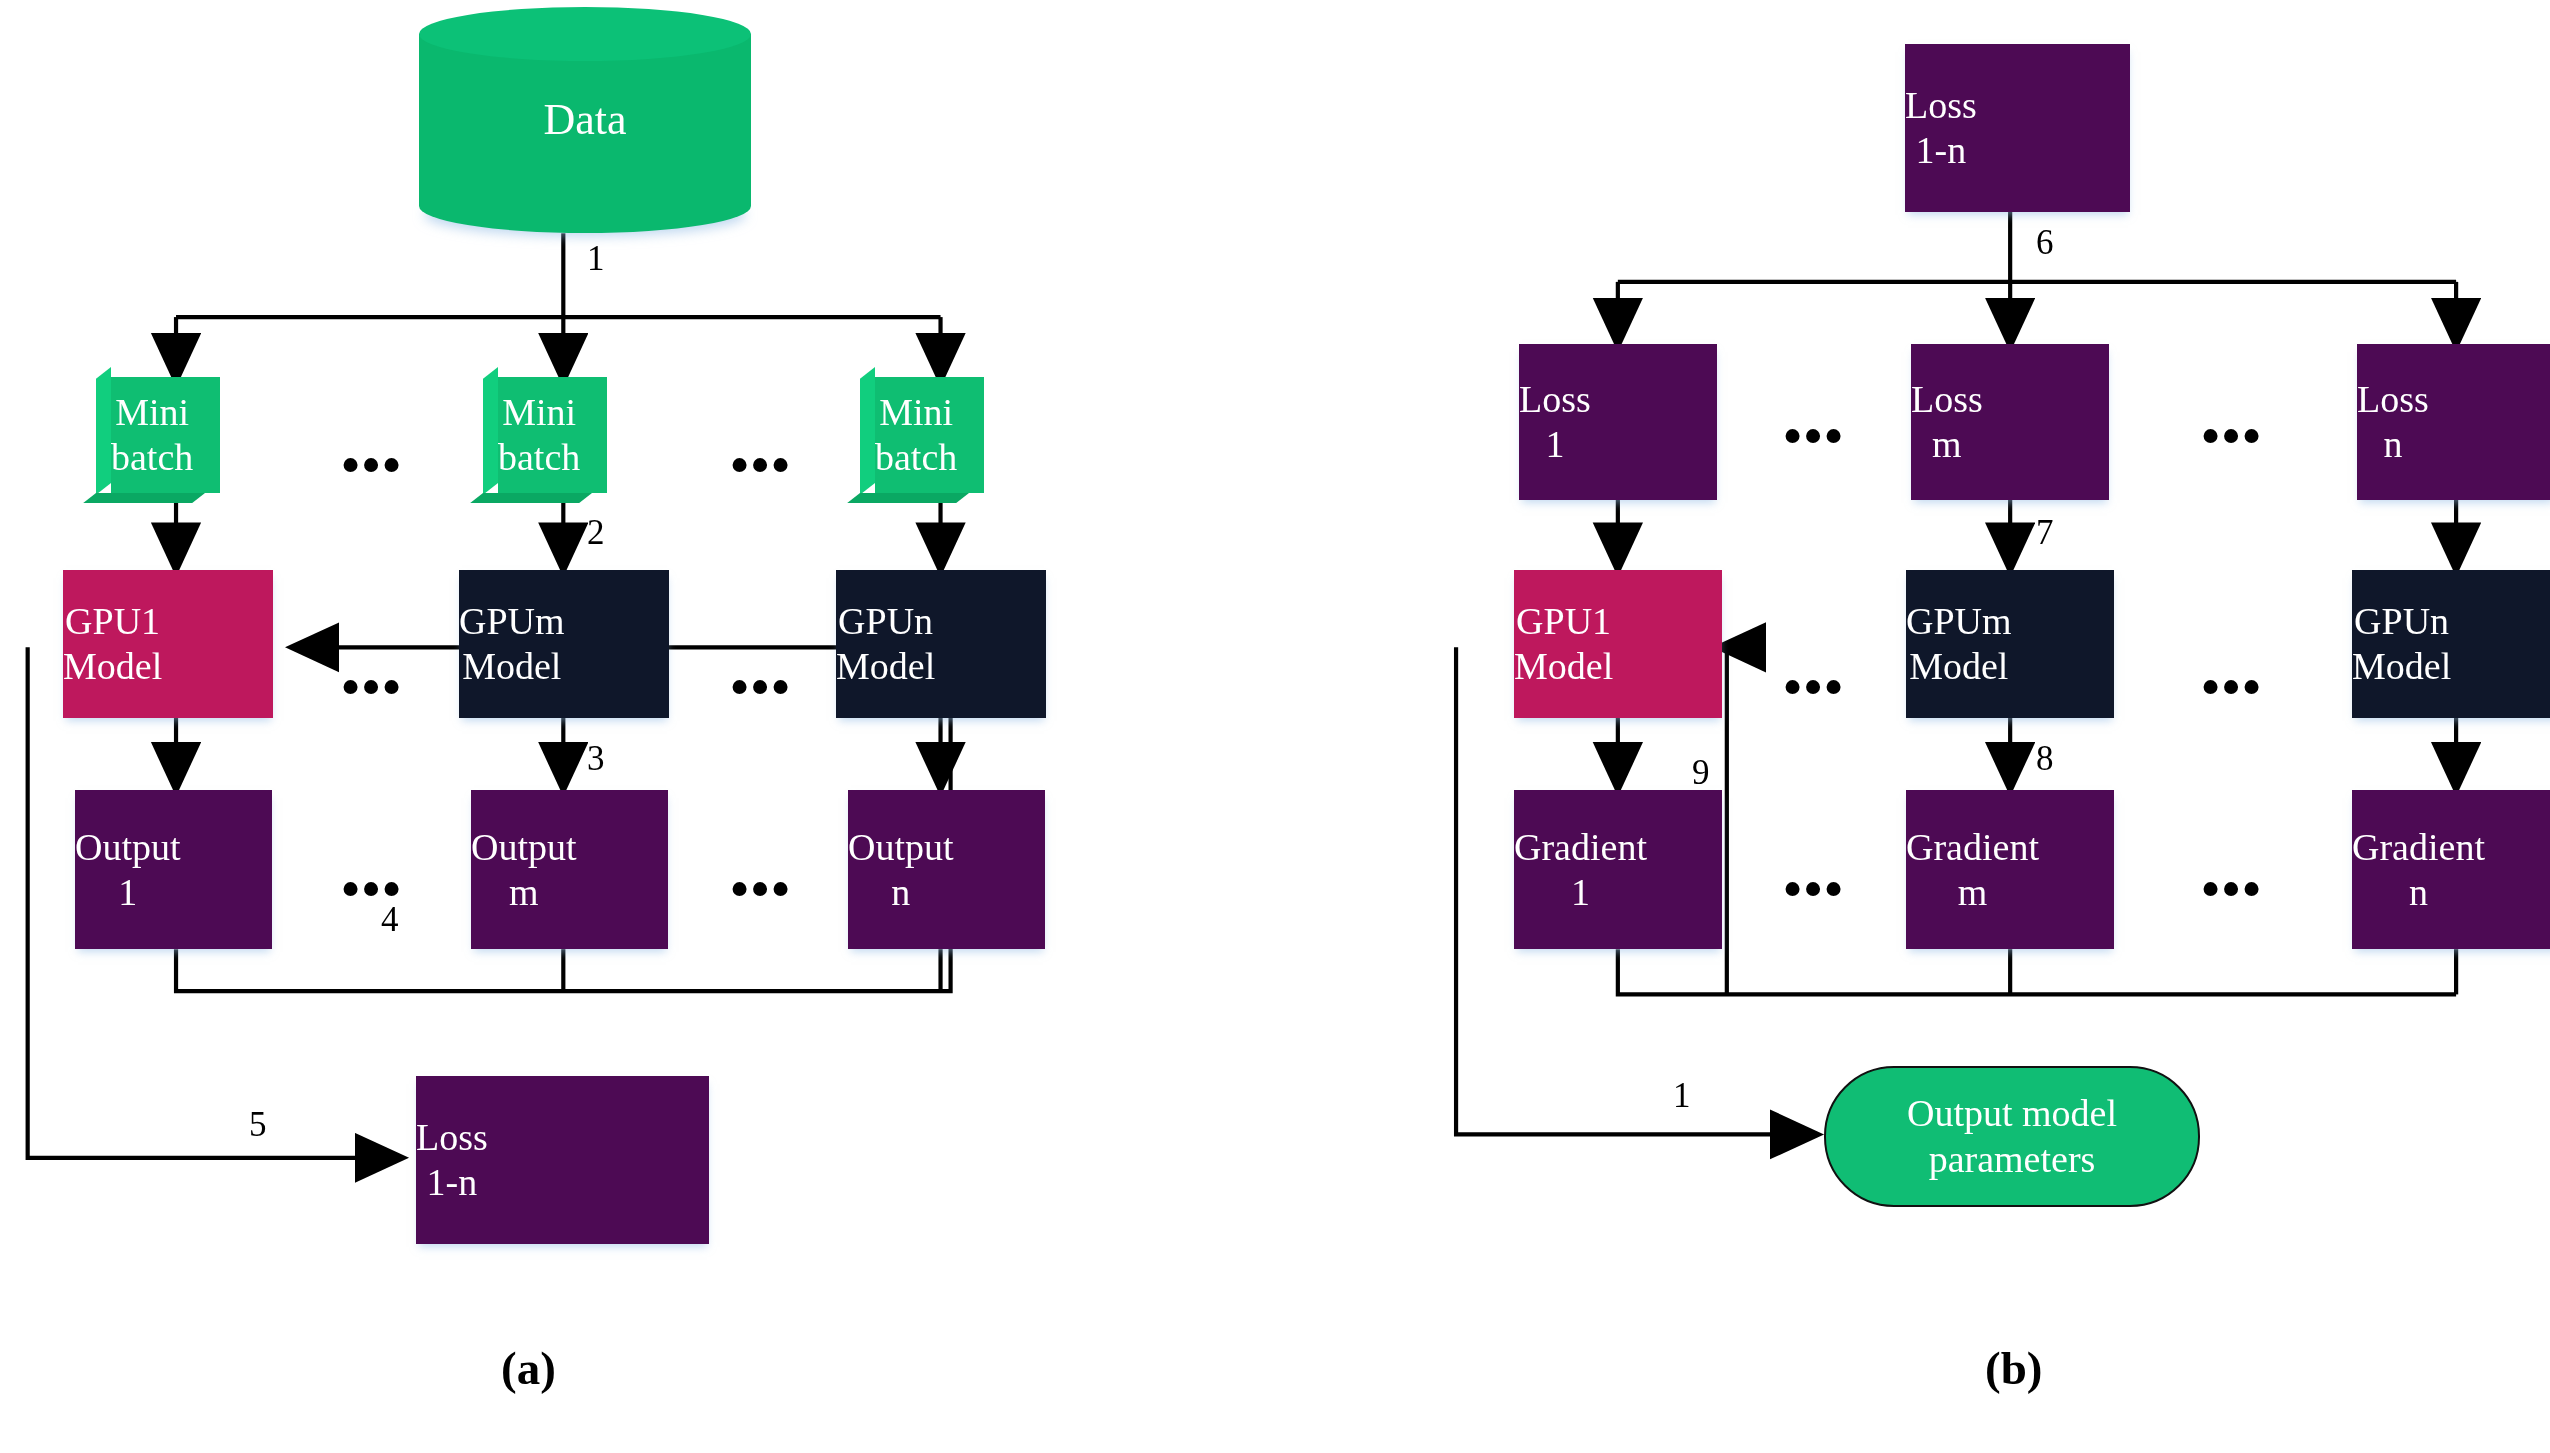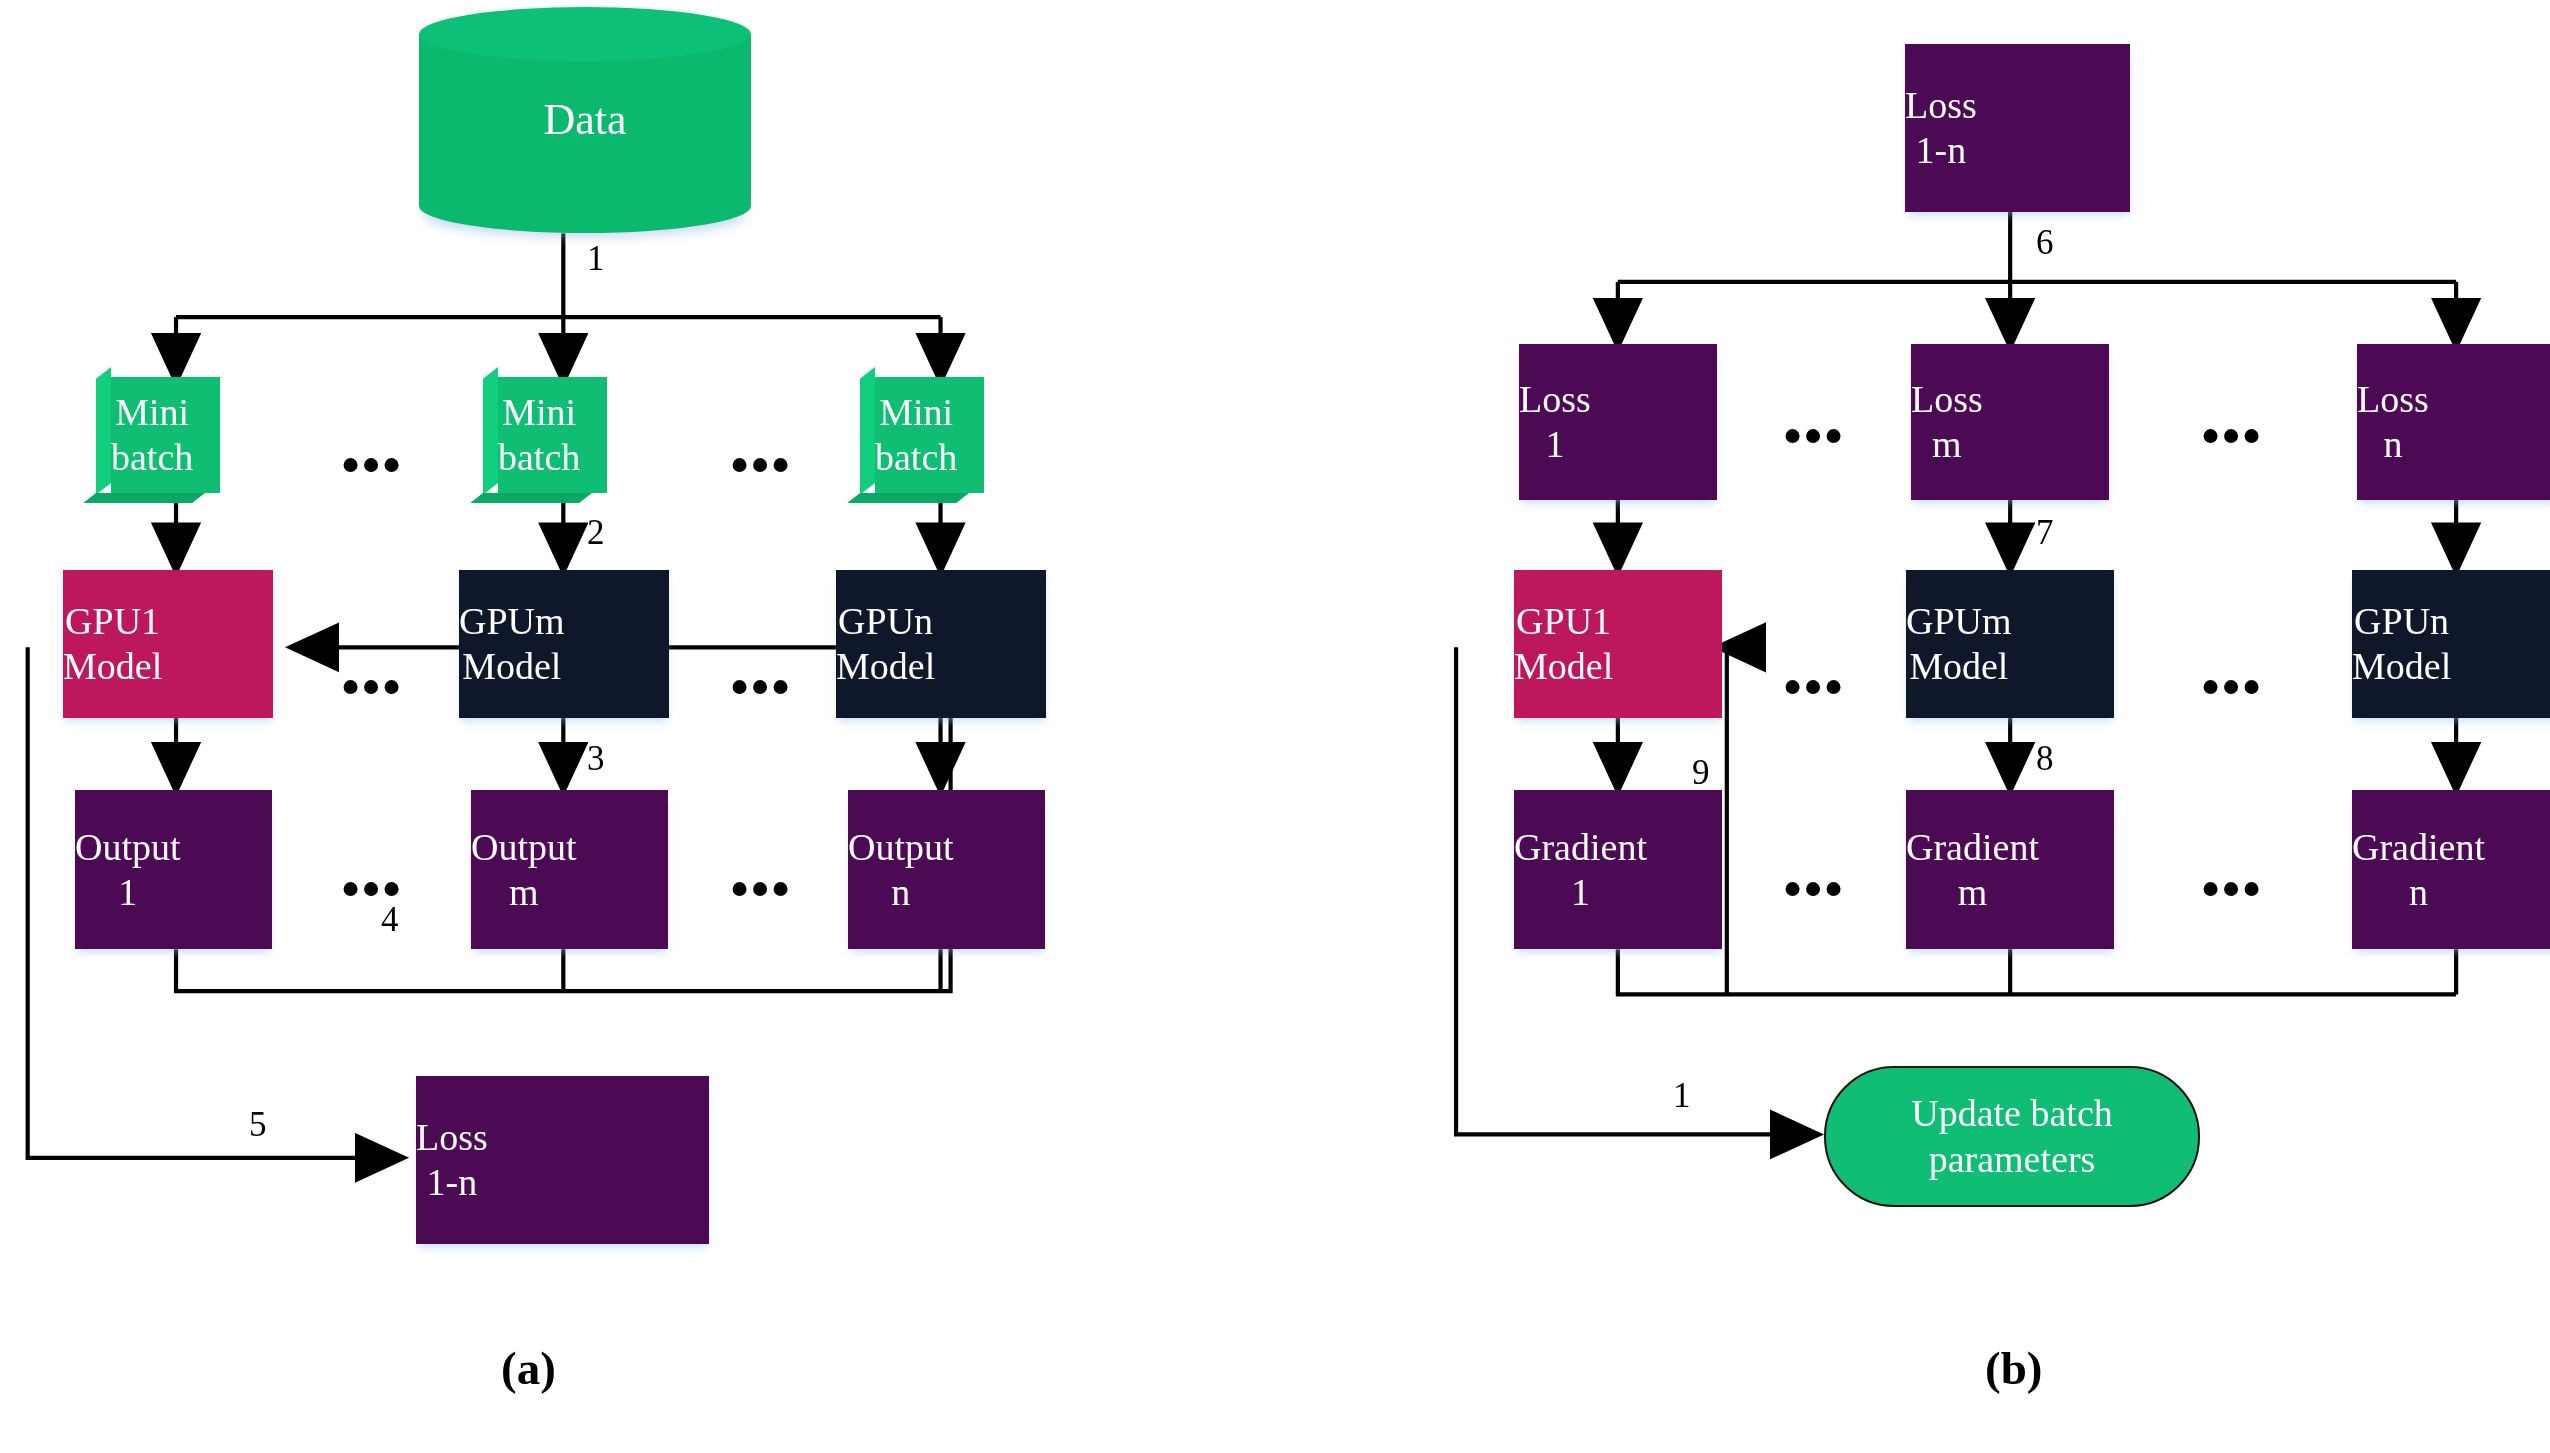--- a/index.html
+++ b/index.html
@@ -201,21 +201,21 @@
   <div class="node purple" style="left:1906px;top:790px;width:208px;height:159px;">
     <span class="lbl">Gradient
 m</span>
   </div>
   <div class="node purple" style="left:2352px;top:790px;width:208px;height:159px;">
     <span class="lbl">Gradient
 n</span>
   </div>
 
   <div class="pill" style="left:1824px;top:1066px;width:372px;height:137px;">
-    <span class="lbl">Update batch
+    <span class="lbl">Output model
 parameters</span>
   </div>
 
   <div class="ell" style="left:1784px;top:411px;">•••</div>
   <div class="ell" style="left:2202px;top:411px;">•••</div>
   <div class="ell" style="left:1784px;top:662px;">•••</div>
   <div class="ell" style="left:2202px;top:662px;">•••</div>
   <div class="ell" style="left:1784px;top:864px;">•••</div>
   <div class="ell" style="left:2202px;top:864px;">•••</div>
 

